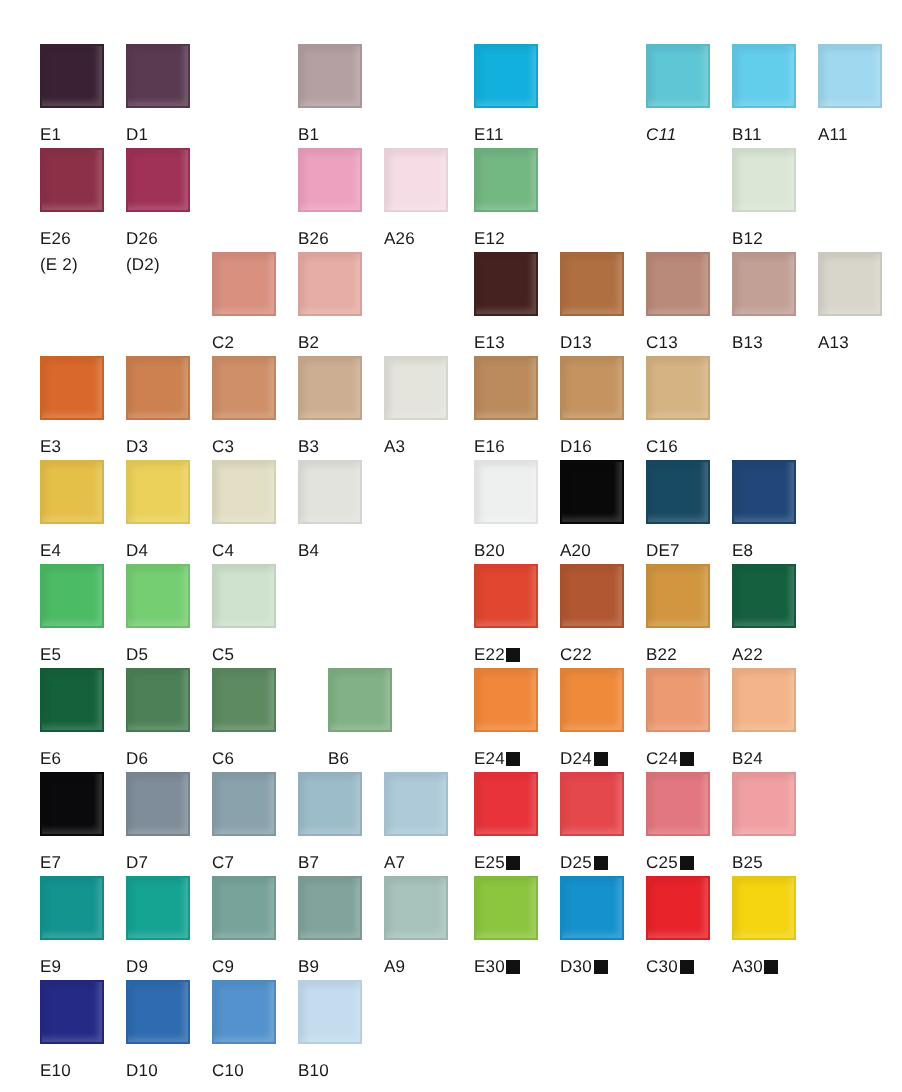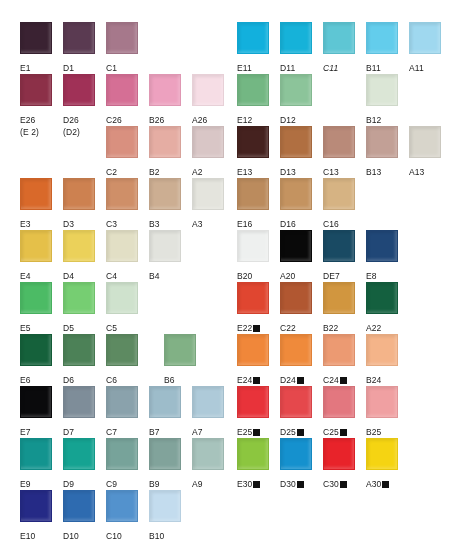--- a/index.html
+++ b/index.html
@@ -84,40 +84,36 @@
   <div class="panel" id="panel-left" style="padding-top: 22px;">
       <div class="swatch-row" style="height: 52px;">
         <div class="cell" style="left: 20px;">
           <span class="chip" style="width: 32px; height: 32px; background: rgb(58, 34, 50);"></span>
           <span class="lblwrap"><span class="lbl">E1</span></span>
         </div>
         <div class="cell" style="left: 63px;">
           <span class="chip" style="width: 32px; height: 32px; background: rgb(90, 58, 81);"></span>
           <span class="lblwrap"><span class="lbl">D1</span></span>
         </div>
-        <div class="cell" style="left: 106px;">
-          <span class="chip" style="width: 32px; height: 32px; background: rgb(166, 120, 139);"></span>
-          <span class="lblwrap"><span class="lbl">C1</span></span>
+        <div class="cell" style="left: 149px;">
+          <span class="chip" style="width: 32px; height: 32px; background: rgb(180, 160, 163);"></span>
+          <span class="lblwrap"><span class="lbl">B1</span></span>
         </div>
       </div>
       <div class="swatch-row" style="height: 52px;">
         <div class="cell" style="left: 20px;">
           <span class="chip" style="width: 32px; height: 32px; background: rgb(140, 48, 72);"></span>
           <span class="lblwrap"><span class="lbl">E26</span></span>
           <span class="lbl2">(E 2)</span>
         </div>
         <div class="cell" style="left: 63px;">
           <span class="chip" style="width: 32px; height: 32px; background: rgb(160, 49, 87);"></span>
           <span class="lblwrap"><span class="lbl">D26</span></span>
           <span class="lbl2">(D2)</span>
         </div>
-        <div class="cell" style="left: 106px;">
-          <span class="chip" style="width: 32px; height: 32px; background: rgb(213, 111, 149);"></span>
-          <span class="lblwrap"><span class="lbl">C26</span></span>
-        </div>
         <div class="cell" style="left: 149px;">
           <span class="chip" style="width: 32px; height: 32px; background: rgb(237, 161, 191);"></span>
           <span class="lblwrap"><span class="lbl">B26</span></span>
         </div>
         <div class="cell" style="left: 192px;">
           <span class="chip" style="width: 32px; height: 32px; background: rgb(246, 221, 229);"></span>
           <span class="lblwrap"><span class="lbl">A26</span></span>
         </div>
       </div>
       <div class="swatch-row" style="height: 52px;">
@@ -128,24 +124,20 @@
           <span class="chip empty" style="width: 32px; height: 32px;"></span>
         </div>
         <div class="cell" style="left: 106px;">
           <span class="chip" style="width: 32px; height: 32px; background: rgb(217, 144, 127);"></span>
           <span class="lblwrap"><span class="lbl">C2</span></span>
         </div>
         <div class="cell" style="left: 149px;">
           <span class="chip" style="width: 32px; height: 32px; background: rgb(229, 173, 163);"></span>
           <span class="lblwrap"><span class="lbl">B2</span></span>
         </div>
-        <div class="cell" style="left: 192px;">
-          <span class="chip" style="width: 32px; height: 32px; background: rgb(217, 198, 198);"></span>
-          <span class="lblwrap"><span class="lbl">A2</span></span>
-        </div>
       </div>
       <div class="swatch-row" style="height: 52px;">
         <div class="cell" style="left: 20px;">
           <span class="chip" style="width: 32px; height: 32px; background: rgb(217, 105, 42);"></span>
           <span class="lblwrap"><span class="lbl">E3</span></span>
         </div>
         <div class="cell" style="left: 63px;">
           <span class="chip" style="width: 32px; height: 32px; background: rgb(205, 129, 80);"></span>
           <span class="lblwrap"><span class="lbl">D3</span></span>
         </div>
@@ -274,45 +266,37 @@
           <span class="lblwrap"><span class="lbl">B10</span></span>
         </div>
       </div>
     </div>
   <div class="panel" id="panel-right" style="padding-top: 22px;">
       <div class="swatch-row" style="height: 52px;">
         <div class="cell" style="left: 13px;">
           <span class="chip" style="width: 32px; height: 32px; background: rgb(18, 176, 221);"></span>
           <span class="lblwrap"><span class="lbl">E11</span></span>
         </div>
-        <div class="cell" style="left: 56px;">
-          <span class="chip" style="width: 32px; height: 32px; background: rgb(22, 178, 217);"></span>
-          <span class="lblwrap"><span class="lbl">D11</span></span>
-        </div>
         <div class="cell" style="left: 99px; font-style: italic;">
           <span class="chip" style="width: 32px; height: 32px; background: rgb(94, 198, 212);"></span>
           <span class="lblwrap"><span class="lbl">C11</span></span>
         </div>
         <div class="cell" style="left: 142px;">
           <span class="chip" style="width: 32px; height: 32px; background: rgb(99, 205, 236);"></span>
           <span class="lblwrap"><span class="lbl">B11</span></span>
         </div>
         <div class="cell" style="left: 185px;">
           <span class="chip" style="width: 32px; height: 32px; background: rgb(159, 216, 239);"></span>
           <span class="lblwrap"><span class="lbl">A11</span></span>
         </div>
       </div>
       <div class="swatch-row" style="height: 52px;">
         <div class="cell" style="left: 13px;">
           <span class="chip" style="width: 32px; height: 32px; background: rgb(115, 183, 131);"></span>
           <span class="lblwrap"><span class="lbl">E12</span></span>
-        </div>
-        <div class="cell" style="left: 56px;">
-          <span class="chip" style="width: 32px; height: 32px; background: rgb(140, 196, 154);"></span>
-          <span class="lblwrap"><span class="lbl">D12</span></span>
         </div>
         <div class="cell" style="left: 142px;">
           <span class="chip" style="width: 32px; height: 32px; background: rgb(219, 230, 214);"></span>
           <span class="lblwrap"><span class="lbl">B12</span></span>
         </div>
       </div>
       <div class="swatch-row" style="height: 52px;">
         <div class="cell" style="left: 13px;">
           <span class="chip" style="width: 32px; height: 32px; background: rgb(69, 34, 31);"></span>
           <span class="lblwrap"><span class="lbl">E13</span></span>

